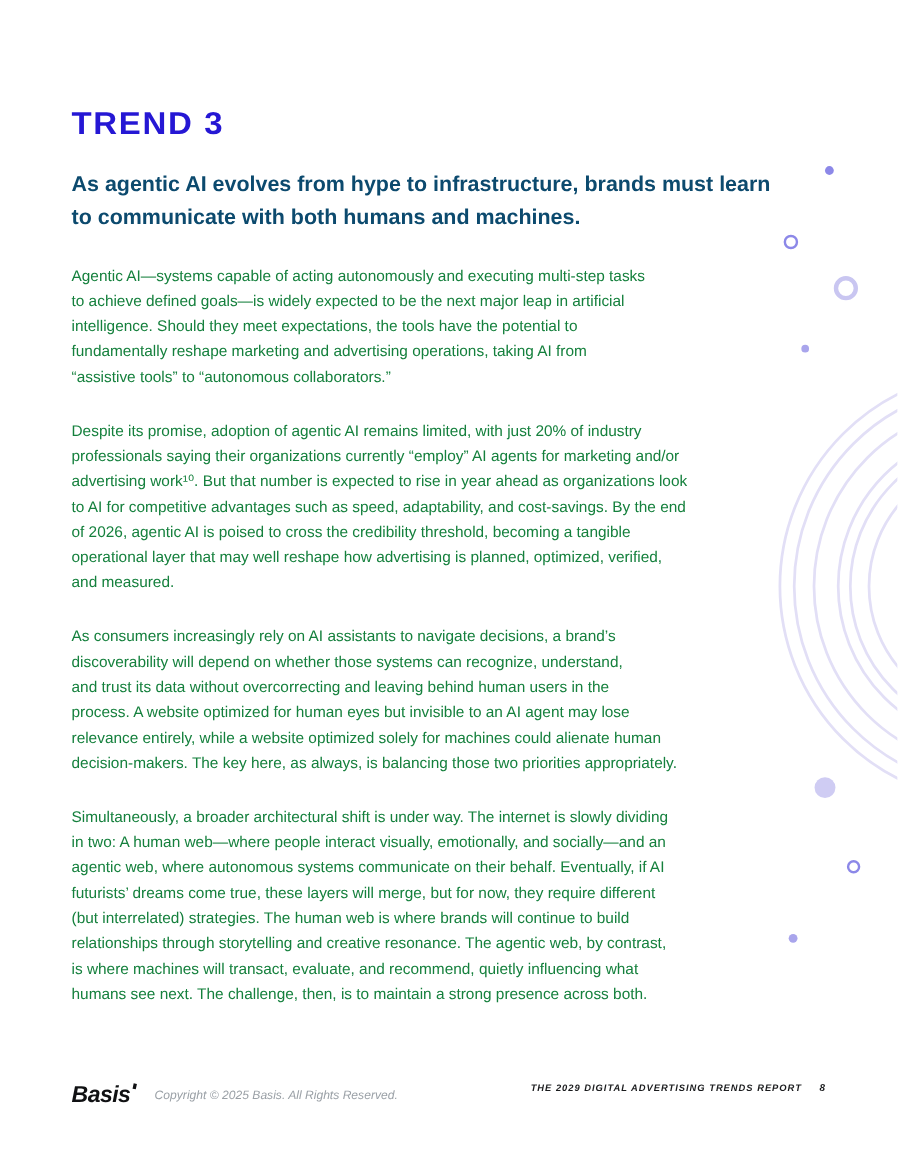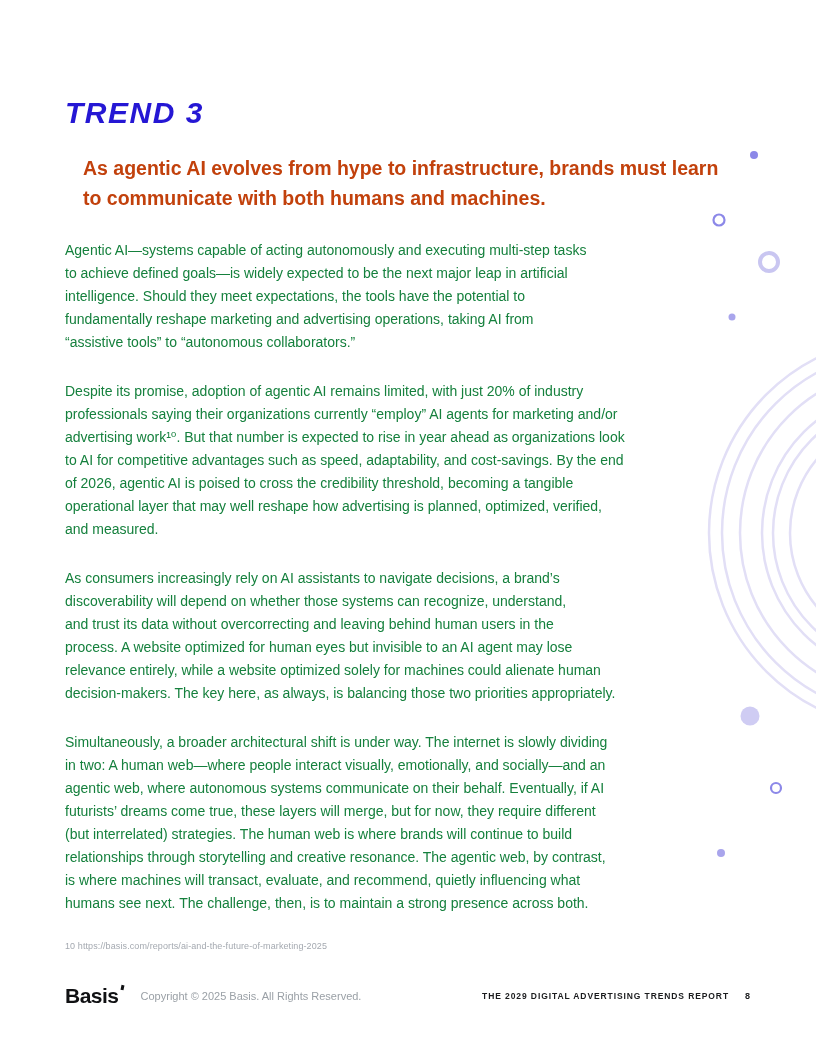--- a/index.html
+++ b/index.html
@@ -27,40 +27,39 @@
   .decor .dot-pale { fill: var(--decor-pale, #cfccf3); }
   .decor .ring-med   { fill: none; stroke: var(--decor-medium, #8c88e8); stroke-width: 2.2; }
   .decor .ring-pale  { fill: none; stroke: var(--decor-light, #c9c6f1); stroke-width: 4; }
 
   .content { position: relative; z-index: 1; }
 
   .heading-row {
     display: flex;
     align-items: flex-end;
     margin: 96px 0 0 65px;
-    font-style: italic;
   }
   .trend-logo {
     font-size: 30px;
     font-weight: 800;
     letter-spacing: 1.5px;
     color: var(--trend-blue, #2517d4);
     transform: scaleY(0.96);
   }
   .trend-title {
     font-size: 28px;
     font-weight: 400;
     color: var(--title-purple, #5d59df);
   }
   .subheading {
-    margin: 23px 0 0 83px;
+    margin: 23px 0 0 65px;
     font-size: 19.5px;
     line-height: 30px;
     font-weight: 700;
-    color: #c2410c;
+    color: #0c4a6e;
     white-space: pre;
   }
   .body-copy { margin: 26px 0 0 65px; }
   .body-copy p {
     font-size: 14px;
     line-height: 23px;
     color: #15803d;
     white-space: pre;
     margin: 0 0 26px 0;
   }
@@ -69,23 +68,24 @@
     font-size: 9px;
     color: #a4a9b0;
     letter-spacing: 0.1px;
   }
   .footer {
     position: absolute;
     left: 65px;
     right: 66px;
     top: 984px;
     display: flex;
-    align-items: center;
+    align-items: flex-start;
     justify-content: space-between;
     z-index: 1;
+    font-style: italic;
   }
   .footer-left { display: flex; align-items: center; }
   .basis-logo {
     position: relative;
     font-size: 21px;
     font-weight: 800;
     letter-spacing: -0.5px;
     color: #101113;
   }
   .basis-logo .logo-mark {
@@ -170,21 +170,20 @@
       <p>Simultaneously, a broader architectural shift is under way. The internet is slowly dividing
 in two: A human web—where people interact visually, emotionally, and socially—and an
 agentic web, where autonomous systems communicate on their behalf. Eventually, if AI
 futurists’ dreams come true, these layers will merge, but for now, they require different
 (but interrelated) strategies. The human web is where brands will continue to build
 relationships through storytelling and creative resonance. The agentic web, by contrast,
 is where machines will transact, evaluate, and recommend, quietly influencing what
 humans see next. The challenge, then, is to maintain a strong presence across both.</p>
     </div>
 
-    <div class="footnote">10 https://basis.com/reports/ai-and-the-future-of-marketing-2025</div>
 
   </div>
 
   <div class="footer">
     <div class="footer-left">
       <span class="basis-logo">
         <span>Basis</span>
         <span class="logo-mark"></span>
       </span>
       <span class="copyright">Copyright © 2025 Basis. All Rights Reserved.</span>

